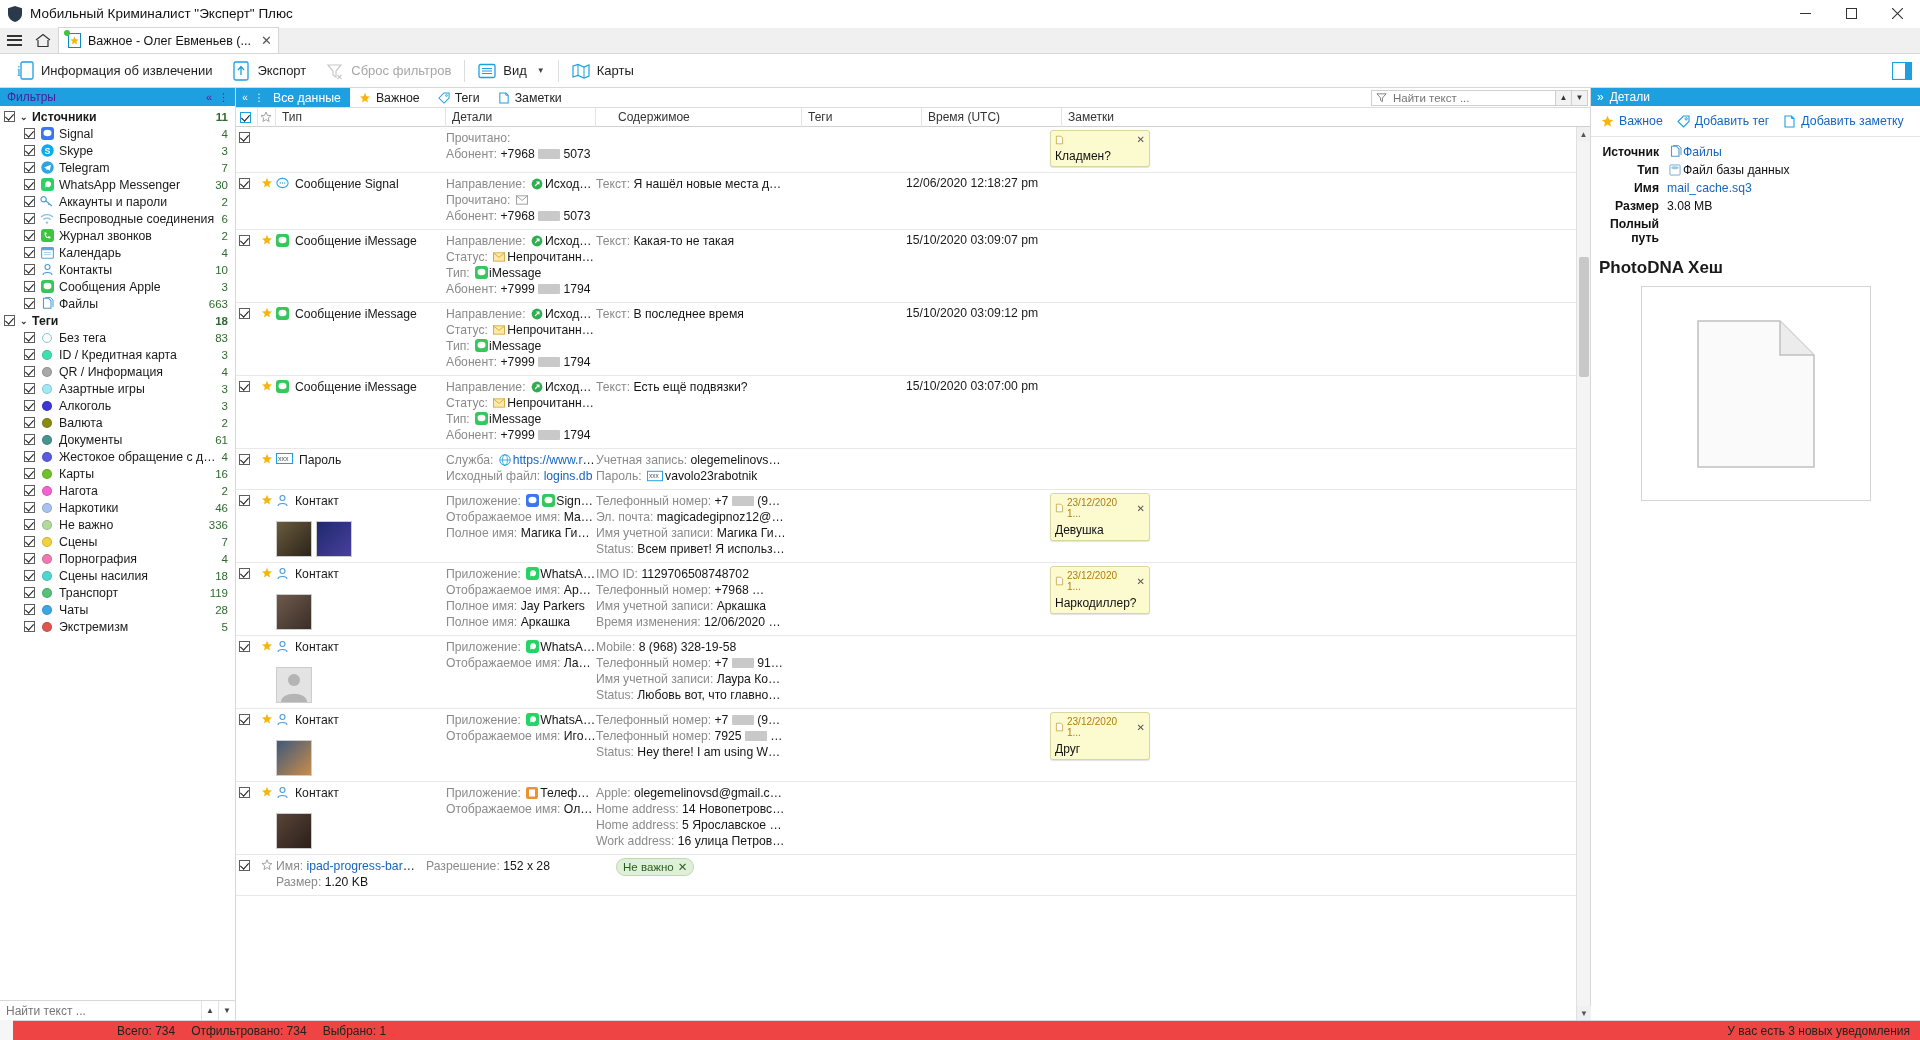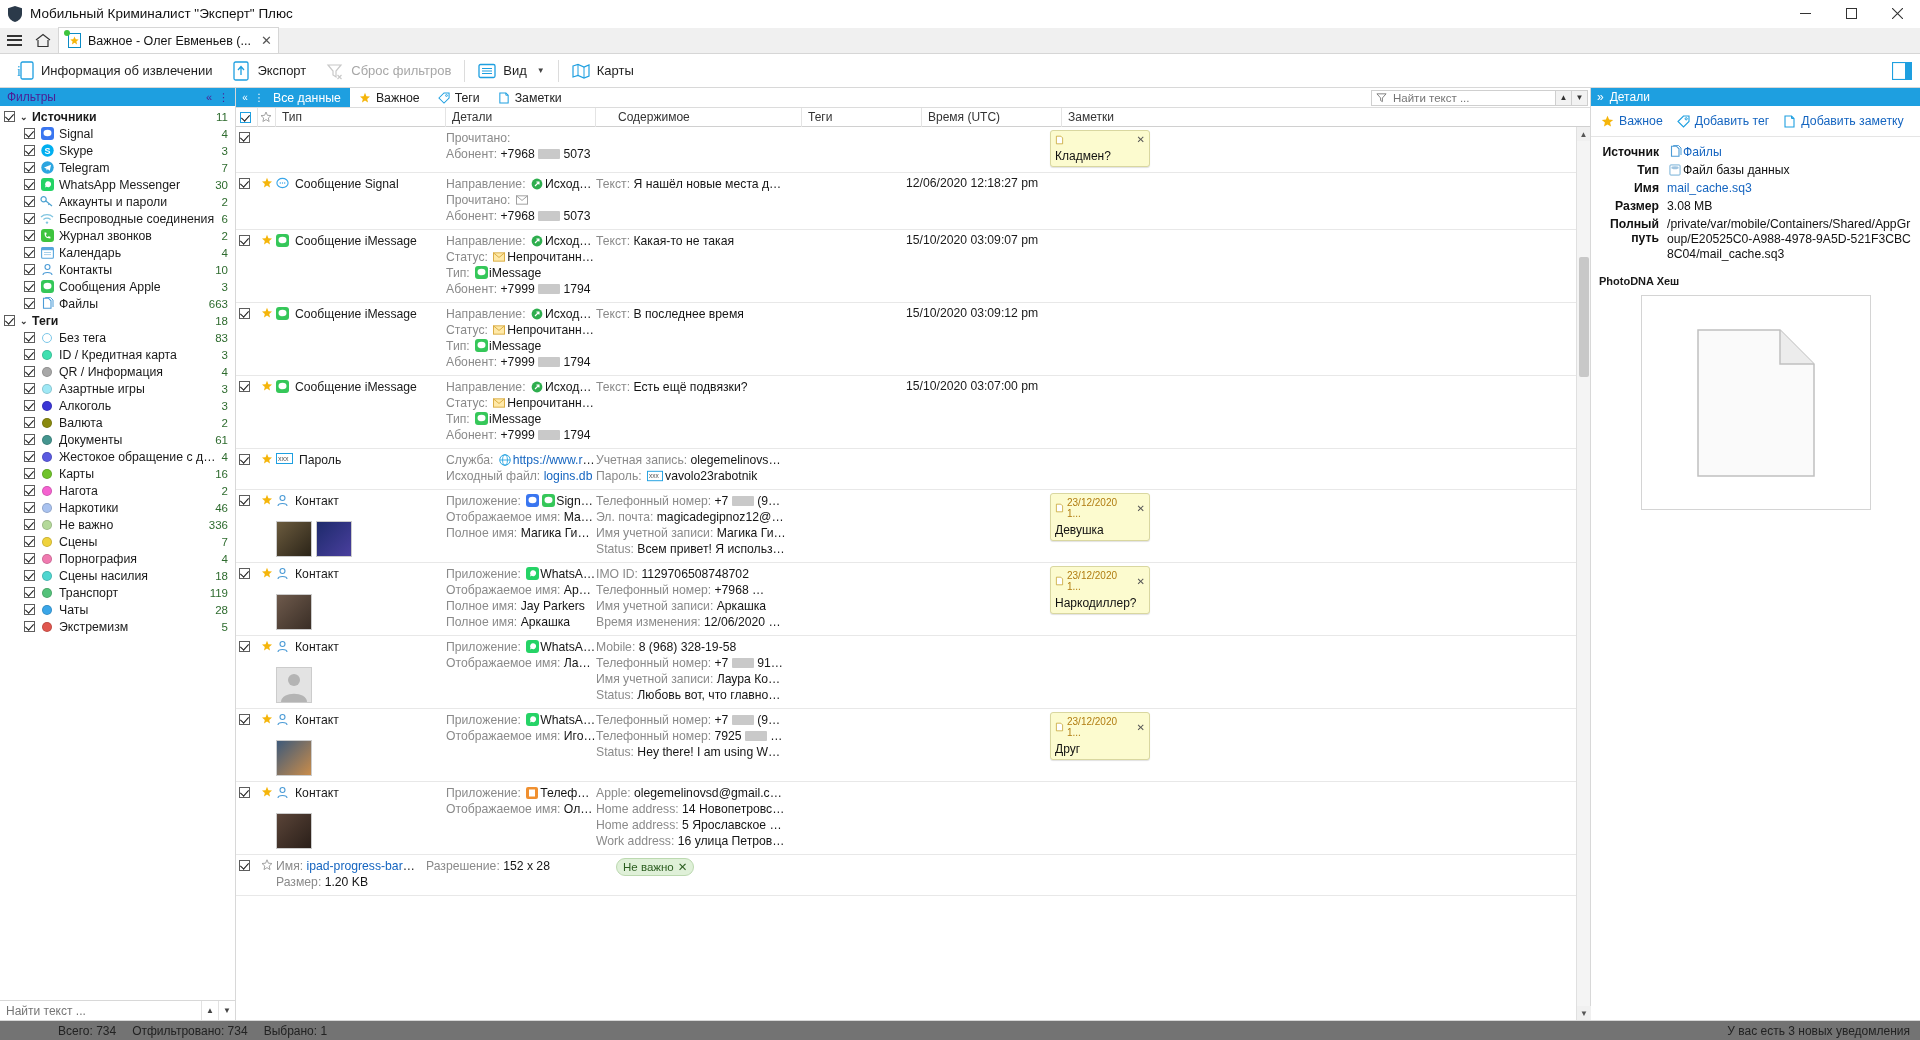--- a/index.html
+++ b/index.html
@@ -73,21 +73,21 @@
   }
   .cb.checked::after {
     content:""; position:absolute; left:2px; top:0px; width:4px;height:7px;
     border:solid #1a1a1a; border-width:0 1.6px 1.6px 0; transform:rotate(42deg);
   }
   .frow.child { padding-left:24px; }
   .chev { font-size:9px; color:#333; width:12px; display:inline-block; }
   .ficon { width:14px;height:14px;flex:0 0 14px; margin-right:5px; display:flex;align-items:center;justify-content:center;}
   .fname { white-space:nowrap; overflow:hidden; text-overflow:ellipsis; }
   .fcount { margin-left:auto; padding-right:7px; color:#2e6b2e; font-size:11.5px; }
-  .frow.group .fcount { color:#2e6b2e; font-weight:normal; }
+  .frow.group .fcount { color:#2e6b2e; font-weight:bold; }
   .dot { width:10px;height:10px;border-radius:50%; display:block; }
   .filters-search {
     height:20px; border-top:1px solid #d8d8d8; display:flex; align-items:center;
     flex:0 0 20px; background:#fff;
   }
   .filters-search input {
     flex:1; border:none; outline:none; font-size:12px; color:#808080; padding-left:6px;
     font-family:"Liberation Sans", sans-serif; background:transparent;
   }
   .spin { width:17px; height:20px; display:flex;align-items:center;justify-content:center;
@@ -154,27 +154,27 @@
   
   .details { width:330px; flex:0 0 330px; background:#fff; border-left:1px solid #d8d8d8; display:flex; flex-direction:column;}
   .details-hdr { height:18px; background:#1e9fe0; color:#fff; display:flex; align-items:center; gap:6px; padding-left:6px; font-size:12px; flex:0 0 18px;}
   .details-actions { display:flex; align-items:center; gap:2px; padding:6px 4px; border-bottom:1px solid #e5e5e5;}
   .dact { display:flex;align-items:center; gap:5px; font-size:12.3px; color:#1565c0; padding:2px 6px; cursor:default;}
   .dtable { padding:8px 8px 0 8px; }
   .drow { display:flex; margin-bottom:3px; font-size:12.2px; align-items:flex-start;}
   .dlabel { width:68px; flex:0 0 68px; text-align:right; color:#111; font-weight:bold; padding-right:8px; }
   .dval { flex:1; min-width:0; color:#111; word-break:break-all; line-height:15px;}
   .dval.lnk { color:#1565c0; }
-  .dsub { font-weight:bold; font-size:11px; padding:10px 8px 4px 8px; }
+  .dsub { font-weight:bold; font-size:17px; padding:10px 8px 4px 8px; }
   .thumbbox { margin: 4px auto 0 auto; width:230px; height:215px; border:1px solid #d4d4d4; display:flex;align-items:center;justify-content:center;}
 
   
   .statusbar {
-    height:20px; flex:0 0 20px; background:#737373; border-top:1px solid #d8d8d8;
-    display:flex; align-items:center; font-size:12px; color:#222; padding-left:58px;
+    height:20px; flex:0 0 20px; background:#ef4444; border-top:1px solid #d8d8d8;
+    display:flex; align-items:center; font-size:12px; color:#222; padding-left:104px;margin-left:13px;
   }
   .statusbar .right { margin-left:auto; padding-right:10px; color:#222; }
   .st-seg { margin-right:16px; }
 </style>
 </head>
 <body>
 
 <div class="app">
 
   <div class="titlebar">
@@ -1201,21 +1201,20 @@
           <div class="drow">
             <div class="dlabel">Имя</div>
             <div class="dval lnk">mail_cache.sq3</div>
           </div>
           <div class="drow">
             <div class="dlabel">Размер</div>
             <div class="dval ">3.08 MB</div>
           </div>
           <div class="drow">
             <div class="dlabel">Полный путь</div>
-            <div class="dval ">/private/var/mobile/Containers/Shared/AppGroup/E20525C0-A988-4978-9A5D-521F3CBC8C04/mail_cache.sq3</div>
           </div>
         </div>
       <div class="dsub">PhotoDNA Хеш</div>
       <div class="thumbbox">
         <svg width="120" height="150" viewBox="0 0 120 150">
           <path d="M2 2 H84 L118 36 V148 H2 Z" fill="#fafafa" stroke="#c0c0c0" stroke-width="1.5"></path>
           <path d="M84 2 V36 H118" fill="#ececec" stroke="#c0c0c0" stroke-width="1.5"></path>
         </svg>
       </div>
     </div>

